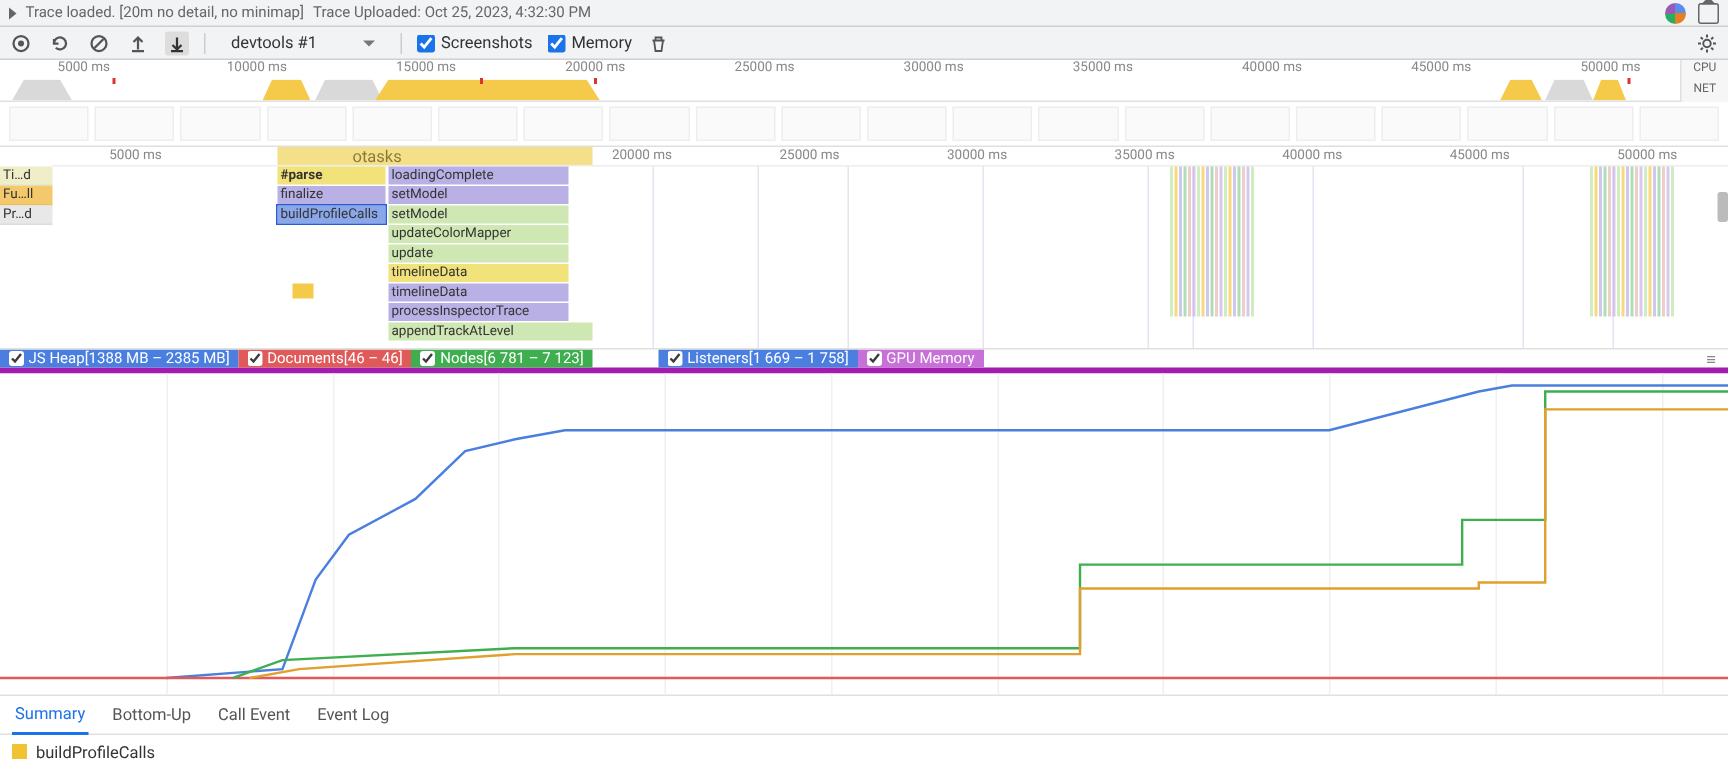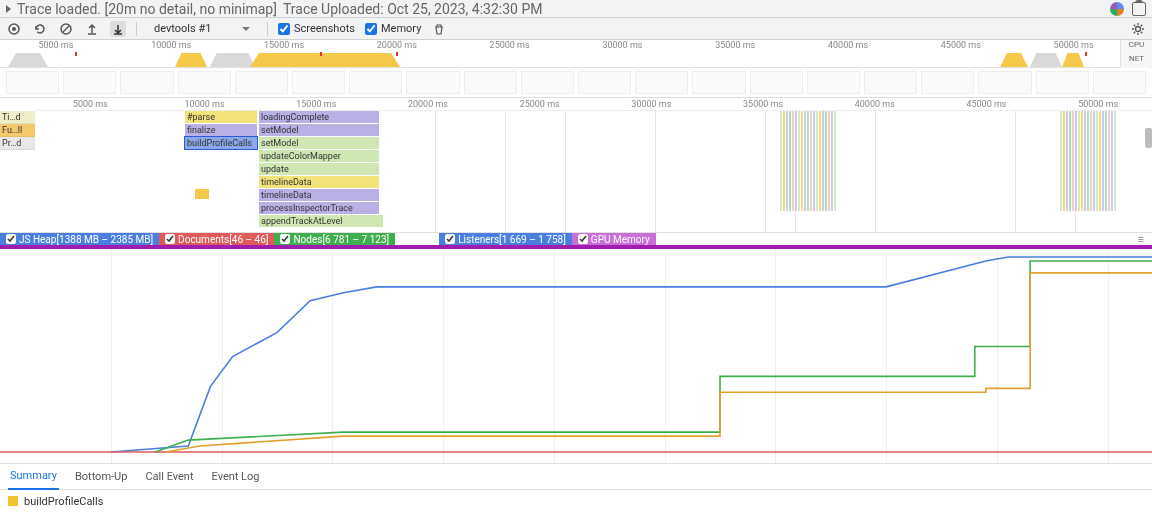--- a/index.html
+++ b/index.html
@@ -1,19 +1,19 @@
 <!DOCTYPE html>
 <html><head>
 <meta charset="utf-8">
 <style>
 *{margin:0;padding:0;box-sizing:border-box;font-family:-apple-system,BlinkMacSystemFont,"Segoe UI",Roboto,sans-serif;font-size:11px;color:#333}
 body{background:#fff;width:1152px;height:521px;overflow:hidden;position:relative}
 .topbar{height:18px;background:#f1f3f4;display:flex;align-items:center;padding:0 6px;gap:6px;border-bottom:1px solid #d0d0d0}
 .topbar .tri{width:0;height:0;border-left:5px solid #666;border-top:4px solid transparent;border-bottom:4px solid transparent}
-.topbar-text{color:#666;font-size:14px}
+.topbar-text{color:#666;font-size:10px}
 .topbar-right{margin-left:auto;display:flex;gap:8px;align-items:center}
 .globe{width:14px;height:14px;border-radius:50%;background:conic-gradient(#5b8def 0 25%,#e67e22 0 50%,#27ae60 0 75%,#9b59b6 0);}
 .home-icon{width:14px;height:14px;border:1.5px solid #666;border-radius:2px;position:relative}
 .home-icon::before{content:"";position:absolute;top:-5px;left:1px;width:0;height:0;border-left:5px solid transparent;border-right:5px solid transparent;border-bottom:5px solid #666}
 .toolbar{height:22px;background:#f1f3f4;display:flex;align-items:center;padding:0 6px;gap:10px;border-bottom:1px solid #d0d0d0}
 .ibtn{width:16px;height:16px;display:flex;align-items:center;justify-content:center;color:#555;cursor:pointer}
 .dropdown{display:flex;align-items:center;gap:0;padding:2px 6px;border:1px solid transparent;color:#555;min-width:110px}
 .dropdown .caret{width:0;height:0;border-left:4px solid transparent;border-right:4px solid transparent;border-top:4px solid #777;margin-left:auto}
 .chk{display:flex;align-items:center;gap:4px;color:#333}
 .chk input{accent-color:#1a73e8;width:12px;height:12px}
@@ -181,20 +181,23 @@
       <span style="left: 819.75px;">40000 ms</span>
       <span style="left: 931.45px;">45000 ms</span>
       <span style="left: 1043.15px;">50000 ms</span>
     </div>
   <div class="sidebar" id="flame-sidebar">
       <div class="side-row" style="background: rgb(240, 238, 200);">Ti…d</div>
       <div class="side-row" style="background: rgb(243, 201, 107);">Fu…ll</div>
       <div class="side-row" style="background: rgb(232, 232, 232); text-align: center;">Pr…d</div>
     </div>
   <div class="flame-body" id="flame-body">
+    <div class="task-bar" style="left:150px;top:-13px;width:210px;background:#f5e08a">
+        <span style="margin-left:48px;color:#8a7a3a">otasks</span>
+      </div>
   <div class="flame-vline" style="left: 400px;"></div>
       <div class="flame-vline" style="left: 470px;"></div>
       <div class="flame-vline" style="left: 530px;"></div>
       <div class="flame-vline" style="left: 620px;"></div>
       <div class="flame-vline" style="left: 730px;"></div>
       <div class="flame-vline" style="left: 760px;"></div>
       <div class="flame-vline" style="left: 840px;"></div>
       <div class="flame-vline" style="left: 980px;"></div>
       <div class="flame-vline" style="left: 1040px;"></div>
       <div style="position: absolute; left: 745px; top: 0px; width: 2px; height: 100px; background: rgb(185, 230, 166); opacity: 0.7;"></div>
@@ -228,32 +231,32 @@
       <div style="position: absolute; left: 1052px; top: 0px; width: 2px; height: 100px; background: rgb(143, 207, 154); opacity: 0.7;"></div>
       <div style="position: absolute; left: 1055px; top: 0px; width: 2px; height: 100px; background: rgb(230, 185, 176); opacity: 0.7;"></div>
       <div style="position: absolute; left: 1058px; top: 0px; width: 2px; height: 100px; background: rgb(200, 176, 230); opacity: 0.7;"></div>
       <div style="position: absolute; left: 1061px; top: 0px; width: 2px; height: 100px; background: rgb(185, 230, 166); opacity: 0.7;"></div>
       <div style="position: absolute; left: 1064px; top: 0px; width: 2px; height: 100px; background: rgb(245, 201, 74); opacity: 0.7;"></div>
       <div style="position: absolute; left: 1067px; top: 0px; width: 2px; height: 100px; background: rgb(185, 176, 230); opacity: 0.7;"></div>
       <div style="position: absolute; left: 1070px; top: 0px; width: 2px; height: 100px; background: rgb(143, 207, 154); opacity: 0.7;"></div>
       <div style="position: absolute; left: 1073px; top: 0px; width: 2px; height: 100px; background: rgb(230, 185, 176); opacity: 0.7;"></div>
       <div style="position: absolute; left: 1076px; top: 0px; width: 2px; height: 100px; background: rgb(200, 176, 230); opacity: 0.7;"></div>
       <div style="position: absolute; left: 1079px; top: 0px; width: 2px; height: 100px; background: rgb(185, 230, 166); opacity: 0.7;"></div>
-      <div class="task-bar" style="left: 150px; top: 0px; width: 72px; background: rgb(241, 226, 122);">#parse</div>
+      <div class="task-bar" style="left: 150px; top: 0px; width: 72px; background: rgb(241, 226, 122); font-weight: bold;">#parse</div>
       <div class="task-bar" style="left: 224px; top: 0px; width: 120px; background: rgb(185, 176, 230);">loadingComplete</div>
       <div class="task-bar" style="left: 150px; top: 13px; width: 72px; background: rgb(185, 176, 230);">finalize</div>
       <div class="task-bar" style="left: 224px; top: 13px; width: 120px; background: rgb(185, 176, 230);">setModel</div>
       <div class="task-bar" style="left: 150px; top: 26px; width: 72px; background: rgb(138, 167, 234); outline: rgb(45, 91, 209) solid 1px;">buildProfileCalls</div>
       <div class="task-bar" style="left: 224px; top: 26px; width: 120px; background: rgb(207, 231, 179);">setModel</div>
       <div class="task-bar" style="left: 224px; top: 39px; width: 120px; background: rgb(207, 231, 179);">updateColorMapper</div>
       <div class="task-bar" style="left: 224px; top: 52px; width: 120px; background: rgb(207, 231, 179);">update</div>
       <div class="task-bar" style="left: 224px; top: 65px; width: 120px; background: rgb(241, 226, 122);">timelineData</div>
       <div class="task-bar" style="left: 224px; top: 78px; width: 120px; background: rgb(185, 176, 230);">timelineData</div>
       <div class="task-bar" style="left: 224px; top: 91px; width: 120px; background: rgb(185, 176, 230);">processInspectorTrace</div>
-      <div class="task-bar" style="left: 224px; top: 104px; width: 124px; background: rgb(207, 231, 179);">appendTrackAtLevel</div>
+      <div class="task-bar" style="left: 224px; top: 104px; width: 136px; background: rgb(207, 231, 179);">appendTrackAtLevel</div>
       <div class="task-bar" style="left: 160px; top: 78px; width: 14px; height: 10px; background: rgb(245, 201, 74);"></div>
     </div>
   <div style="position:absolute;right:0;top:30px;width:7px;height:20px;background:#bbb;border-radius:2px"></div>
 </div>
 
 <div class="mem-legend" id="mem-legend">
 <label class="mem-item" style="background: rgb(74, 127, 224);"><input type="checkbox" checked="" style="">JS Heap[1388 MB – 2385 MB]</label>
     <label class="mem-item" style="background: rgb(224, 90, 90);"><input type="checkbox" checked="" style="">Documents[46 – 46]</label>
     <label class="mem-item" style="background: rgb(63, 174, 79);"><input type="checkbox" checked="" style="">Nodes[6 781 – 7 123]</label>
     <label class="mem-item" style="background: rgb(74, 127, 224); margin-left: 44px;"><input type="checkbox" checked="" style="">Listeners[1 669 – 1 758]</label>

